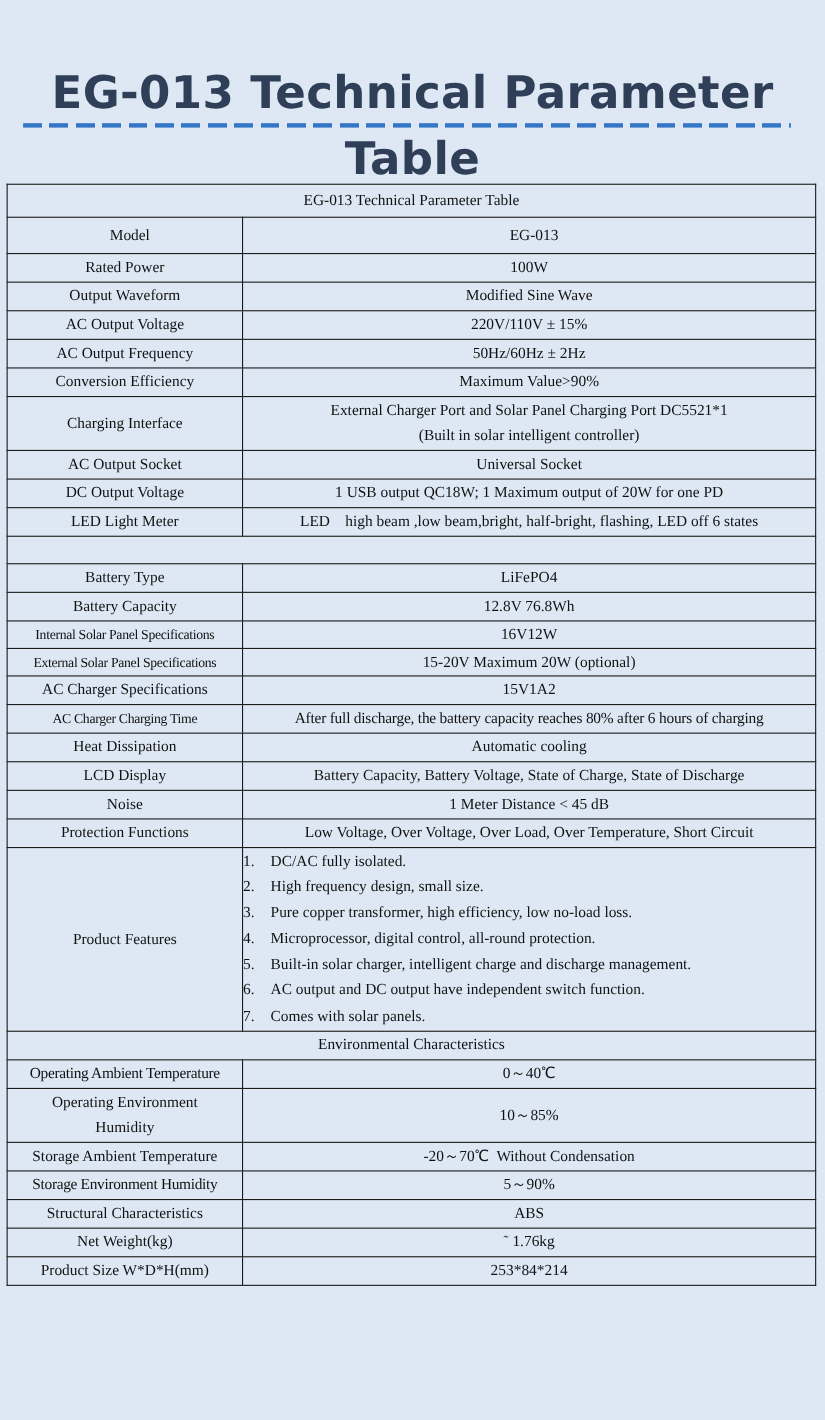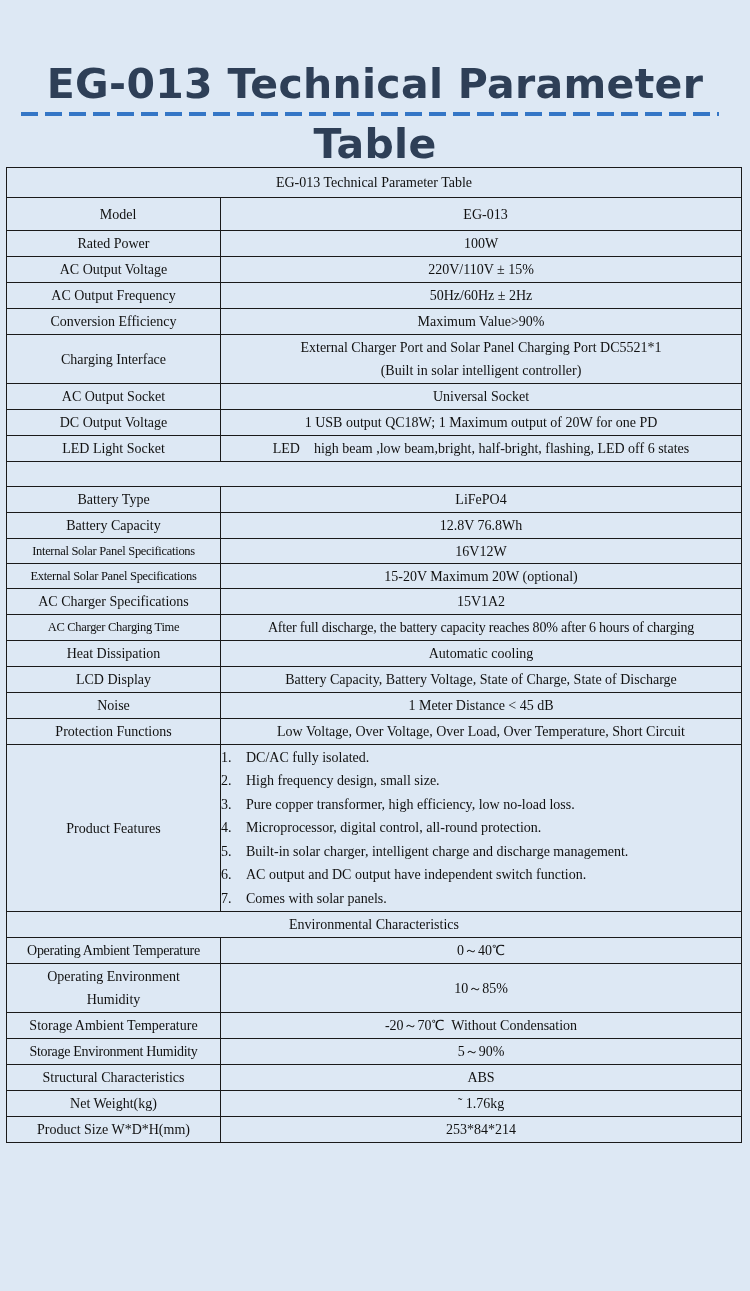--- a/index.html
+++ b/index.html
@@ -98,20 +98,24 @@
 
     <tr class="h32">
       <td>Model</td>
       <td>EG-013</td>
     </tr>
     <tr class="h25">
       <td>Rated Power</td>
       <td>100W</td>
     </tr>
     <tr class="h25">
+      <td>Output Waveform</td>
+      <td>Modified Sine Wave</td>
+    </tr>
+    <tr class="h25">
       <td>AC Output Voltage</td>
       <td>220V/110V ± 15%</td>
     </tr>
     <tr class="h25">
       <td>AC Output Frequency</td>
       <td>50Hz/60Hz ± 2Hz</td>
     </tr>
     <tr class="h25">
       <td>Conversion Efficiency</td>
       <td>Maximum Value&gt;90%</td>
@@ -125,21 +129,21 @@
     </tr>
     <tr class="h25">
       <td>AC Output Socket</td>
       <td>Universal Socket</td>
     </tr>
     <tr class="h25">
       <td>DC Output Voltage</td>
       <td>1 USB output QC18W; 1 Maximum output of 20W for one PD</td>
     </tr>
     <tr class="h25">
-      <td>LED Light Socket</td>
+      <td>LED Light Meter</td>
       <td style="white-space:pre;margin-top:42px;">LED    high beam ,low beam,bright, half-bright, flashing, LED off 6 states</td>
     </tr>
 
     <tr class="spacer">
       <td colspan="2"></td>
     </tr>
 
     <tr class="h25">
       <td>Battery Type</td>
       <td>LiFePO4</td>

